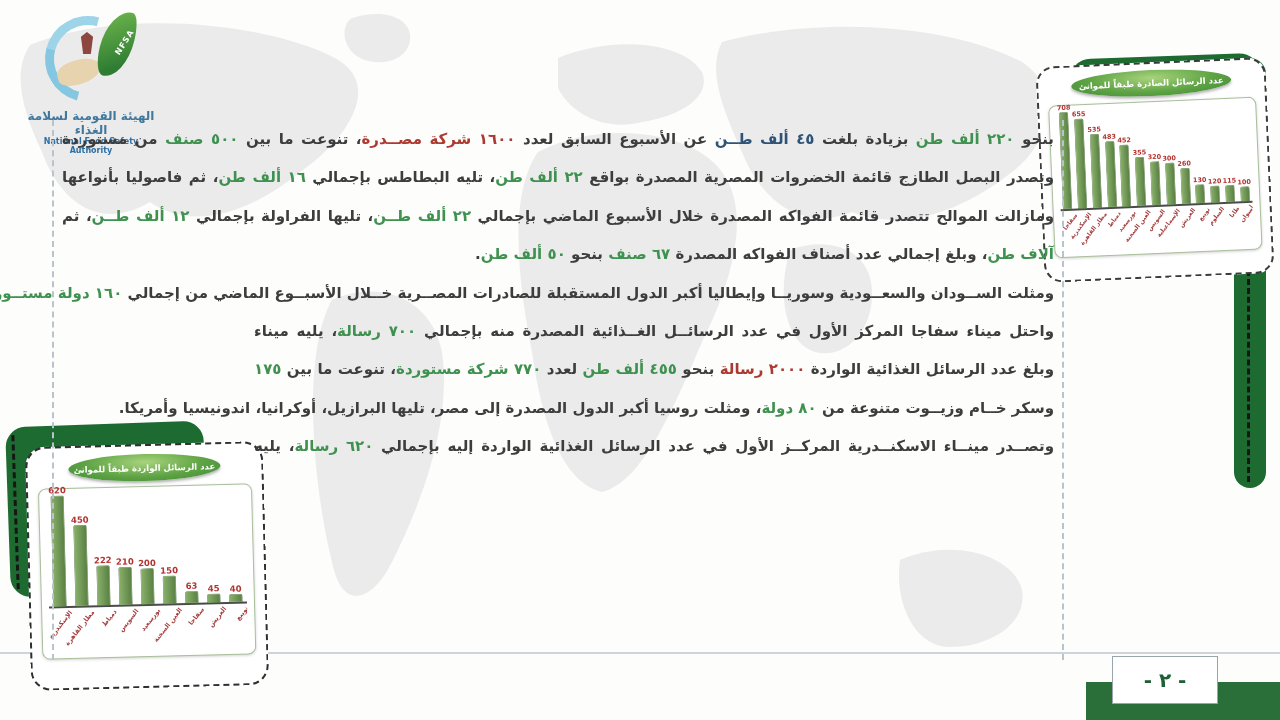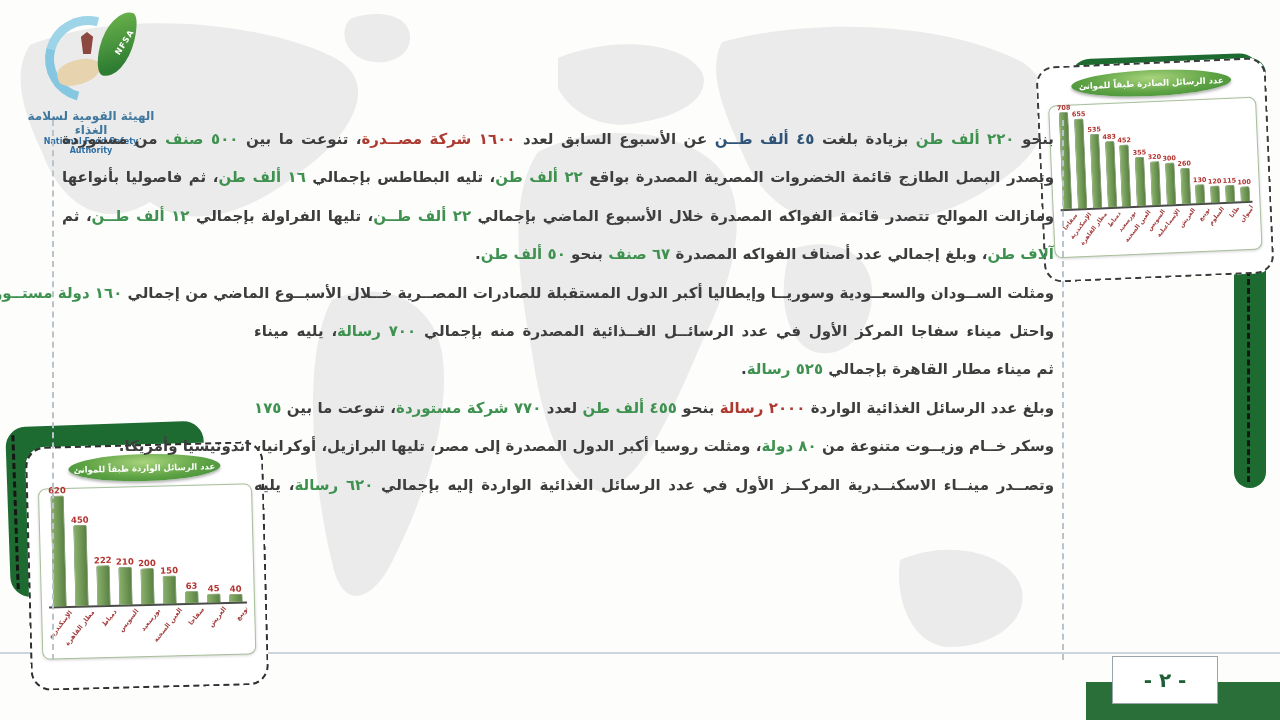--- a/index.html
+++ b/index.html
@@ -296,21 +296,20 @@
   </div>
 </div>
 
 <div class="textblock">
     <div class="line j"><span class="seg-k">بنحو </span><span class="seg-g">٢٢٠ ألف طن</span><span class="seg-k"> بزيادة بلغت </span><span class="seg-n">٤٥ ألف طــن</span><span class="seg-k"> عن الأسبوع السابق لعدد </span><span class="seg-r">١٦٠٠ شركة مصــدرة</span><span class="seg-k">، تنوعت ما بين </span><span class="seg-g">٥٠٠ صنف</span><span class="seg-k"> من مستوردة</span></div>
     <div class="line j"><span class="seg-k">وتصدر البصل الطازج قائمة الخضروات المصرية المصدرة بواقع </span><span class="seg-g">٢٢ ألف طن</span><span class="seg-k">، تليه البطاطس بإجمالي </span><span class="seg-g">١٦ ألف طن</span><span class="seg-k">، ثم فاصوليا بأنواعها</span></div>
     <div class="line j"><span class="seg-k">ومازالت الموالح تتصدر قائمة الفواكه المصدرة خلال الأسبوع الماضي بإجمالي </span><span class="seg-g">٢٢ ألف طــن</span><span class="seg-k">، تليها الفراولة بإجمالي </span><span class="seg-g">١٢ ألف طــن</span><span class="seg-k">، ثم المانجو بإجمالي </span></div>
     <div class="line"><span class="seg-g">آلاف طن</span><span class="seg-k">، وبلغ إجمالي عدد أصناف الفواكه المصدرة </span><span class="seg-g">٦٧ صنف</span><span class="seg-k"> بنحو </span><span class="seg-g">٥٠ ألف طن</span><span class="seg-k">.</span></div>
     <div class="line"><span class="seg-k">ومثلت الســودان والسعــودية وسوريــا وإيطاليا أكبر الدول المستقبلة للصادرات المصــرية خــلال الأسبــوع الماضي من إجمالي </span><span class="seg-g">١٦٠ دولة مستــوردة</span></div>
     <div class="line j narrow"><span class="seg-k">واحتل ميناء سفاجا المركز الأول في عدد الرسائــل الغــذائية المصدرة منه بإجمالي </span><span class="seg-g">٧٠٠ رسالة</span><span class="seg-k">، يليه ميناء الاسكندرية بــ </span></div>
-    <div class="line narrow"><span class="seg-k">ثم ميناء مطار القاهرة بإجمالي </span><span class="seg-g">٥٢٥ رسالة</span><span class="seg-k">.</span></div>
     <div class="line j narrow"><span class="seg-k">وبلغ عدد الرسائل الغذائية الواردة </span><span class="seg-r">٢٠٠٠ رسالة</span><span class="seg-k"> بنحو </span><span class="seg-g">٤٥٥ ألف طن</span><span class="seg-k"> لعدد </span><span class="seg-g">٧٧٠ شركة مستوردة</span><span class="seg-k">، تنوعت ما بين </span><span class="seg-g">١٧٥ صنف</span></div>
     <div class="line narrow"><span class="seg-k">وسكر خــام وزيــوت متنوعة من </span><span class="seg-g">٨٠ دولة</span><span class="seg-k">، ومثلت روسيا أكبر الدول المصدرة إلى مصر، تليها البرازيل، أوكرانيا، اندونيسيا وأمريكا.</span></div>
     <div class="line j narrow"><span class="seg-k">وتصــدر مينــاء الاسكنــدرية المركــز الأول في عدد الرسائل الغذائية الواردة إليه بإجمالي </span><span class="seg-g">٦٢٠ رسالة</span><span class="seg-k">، يليه ميناء مطار القاهرة والذي</span></div>
   </div>
 
 <div class="divider"></div>
 <div class="footer-band"></div>
 <div class="page-box">
   <span>- ٢ -</span>
 </div>

